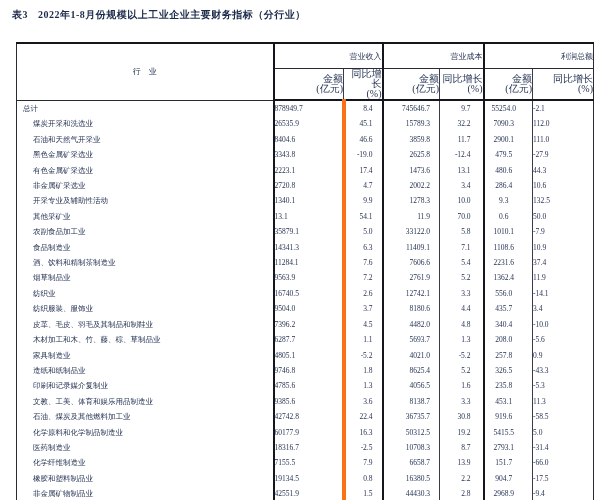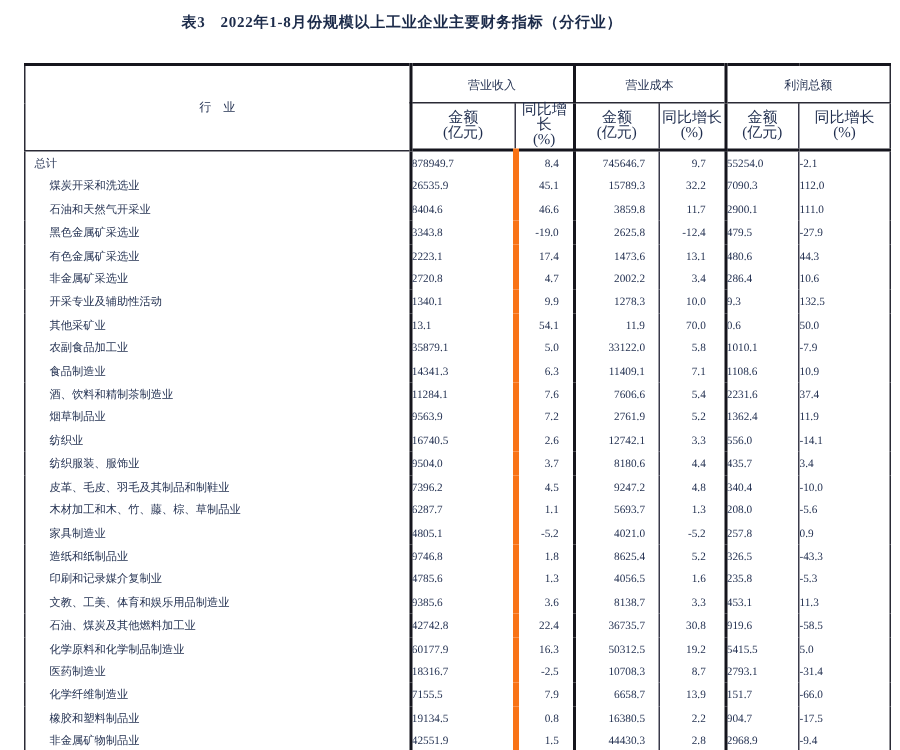--- a/index.html
+++ b/index.html
@@ -1,42 +1,42 @@
 <!DOCTYPE html>
 <html><head>
 <meta charset="utf-8">
 <style>
   html,body{margin:0;padding:0;background:#ffffff;}
   .page{position:relative;width:600px;height:500px;background:#ffffff;overflow:hidden;
         font-family:"Liberation Serif","DejaVu Serif",serif;color:#1f2d4e;}
-  .title{position:absolute;top:8px;left:0;width:536px;text-align:center;
+  .title{position:absolute;top:8px;left:12px;width:536px;text-align:left;
          font-size:10px;font-weight:bold;color:#1c2b4a;letter-spacing:0.5px;}
   .title .tlabel{margin-right:10px;}
   .doc-table{position:absolute;left:16px;top:42px;width:577px;border-collapse:collapse;
              table-layout:fixed;color:#1f2d4e;}
   .doc-table{border-left:1px solid #2a2a35;border-right:1px solid #2a2a35;border-top:2px solid #15151d;}
   col.w1{width:257px;} col.w2{width:70px;} col.w3{width:39px;} col.w4{width:57px;}
   col.w5{width:44px;} col.w6{width:49px;} col.w7{width:61px;}
-  th{font-weight:normal;padding:0;}
+  th{font-weight:normal;padding:0;text-align:right;}
   .group-row th{height:24px;font-size:8px;border-bottom:1px solid #2a2a35;}
   .industry-head{font-size:8px;text-align:center;vertical-align:middle;
                  border-right:2px solid #15151d;border-bottom:2px solid #15151d;}
   .sub-row th{height:25px;font-size:10px;line-height:10px;vertical-align:middle;
               border-bottom:2px solid #15151d;}
   .gsep{border-right:2px solid #15151d;}
   .tsep{border-right:1px solid #3a3a4a;}
   tbody td{height:15.4px;line-height:15.4px;font-size:7.5px;padding:0;white-space:nowrap;
            overflow:hidden;}
   td.c1{text-align:left;padding-left:16px;border-right:2px solid #15151d;}
   td.c1.total{padding-left:6px;}
   td.c2{padding-right:10px;border-right:4px solid #f97316;}
   td.c3{text-align:right;padding-right:9px;border-right:2px solid #15151d;}
   td.c4{text-align:right;padding-right:9px;border-right:1px solid #3a3a4a;}
   td.c5{text-align:right;padding-right:12px;border-right:2px solid #15151d;}
-  td.c6{text-align:left;padding-right:9px;border-right:1px solid #3a3a4a;}
+  td.c6{text-align:center;padding-right:9px;border-right:1px solid #3a3a4a;}
   td.c7{text-align:left;padding-right:28px;}
 </style>
 </head>
 <body>
 
 <div class="page">
 
   <div class="title">
     <span class="tlabel">表3</span><span>2022年1-8月份规模以上工业企业主要财务指标（分行业）</span>
   </div>
@@ -209,21 +209,21 @@
           <td class="c3">3.7</td>
           <td class="c4">8180.6</td>
           <td class="c5">4.4</td>
           <td class="c6">435.7</td>
           <td class="c7">3.4</td>
         </tr>
         <tr>
           <td class="c1">皮革、毛皮、羽毛及其制品和制鞋业</td>
           <td class="c2">7396.2</td>
           <td class="c3">4.5</td>
-          <td class="c4">9247.2</td>
+          <td class="c4">4482.0</td>
           <td class="c5">4.8</td>
           <td class="c6">340.4</td>
           <td class="c7">-10.0</td>
         </tr>
         <tr>
           <td class="c1">木材加工和木、竹、藤、棕、草制品业</td>
           <td class="c2">6287.7</td>
           <td class="c3">1.1</td>
           <td class="c4">5693.7</td>
           <td class="c5">1.3</td>

